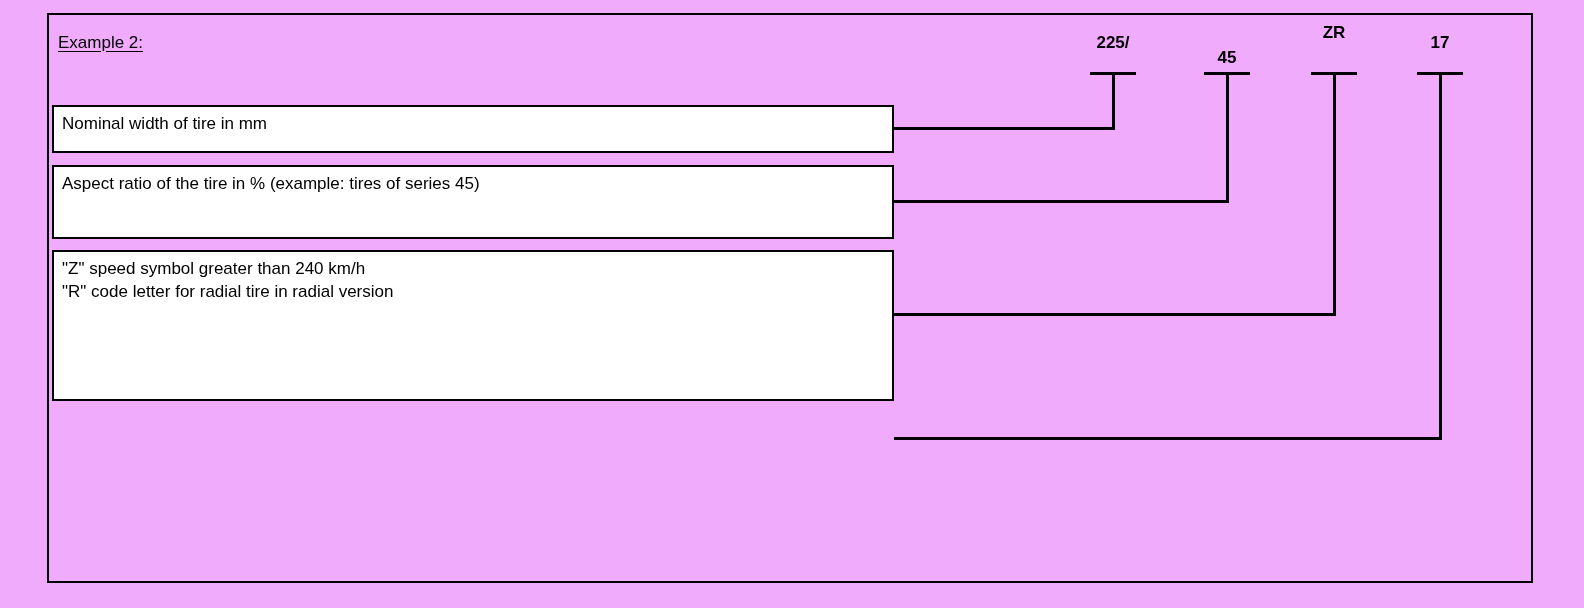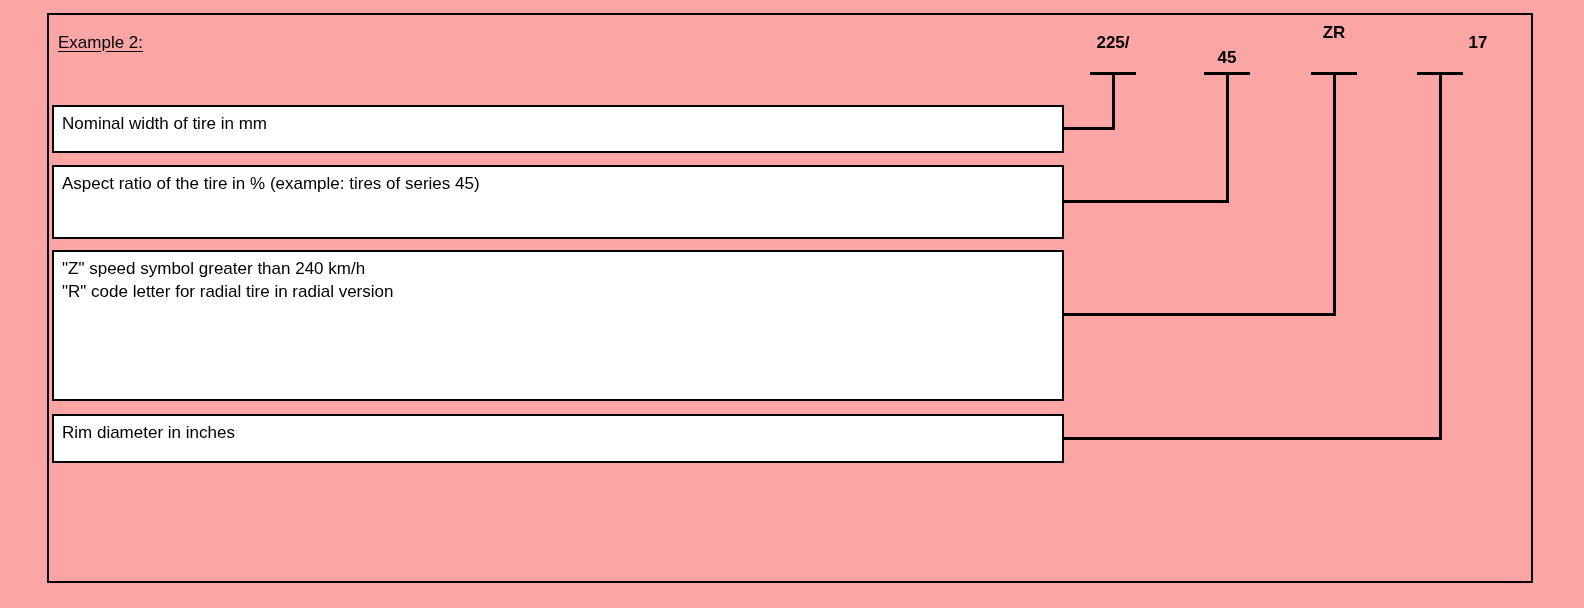--- a/index.html
+++ b/index.html
@@ -8,21 +8,21 @@
     background: #ffffff;
   }
   body {
     font-family: "Liberation Sans", sans-serif;
     color: #000000;
   }
   #page {
     position: relative;
     width: 1584px;
     height: 608px;
-    background: #fca5a5;
+    background: #f0abfc;
     overflow: hidden;
   }
   
   #outer-frame {
     position: absolute;
     left: 47px;
     top: 13px;
     width: 1486px;
     height: 570px;
     border: 2px solid #000000;
@@ -36,21 +36,21 @@
     font-size: 17px;
     line-height: 20px;
     text-decoration: underline;
     text-underline-offset: 3px;
     white-space: nowrap;
   }
   
   .desc-box {
     position: absolute;
     left: 52px;
-    width: 1012px;
+    width: 842px;
     border: 2px solid #000000;
     box-sizing: border-box;
     background: #ffffff;
   }
   .desc-text {
     position: absolute;
     left: 8px;
     top: 5px;
     font-size: 17px;
     line-height: 23px;
@@ -94,21 +94,21 @@
 
 <div id="page">
 
   <div id="outer-frame"></div>
 
   <div id="example-title">Example 2:</div>
 
   <div class="code-label" style="left:1113px; top:33px;">225/</div>
   <div class="code-label" style="left:1227px; top:33px;margin-top:15px;">45</div>
   <div class="code-label" style="left:1334px; top:23px;">ZR</div>
-  <div class="code-label" style="left:1478px; top:33px;">17</div>
+  <div class="code-label" style="left:1440px; top:33px;">17</div>
 
   <div class="cap" style="left:1113px; top:72px; width:46px;"></div>
   <div class="cap" style="left:1227px; top:72px; width:46px;"></div>
   <div class="cap" style="left:1334px; top:72px; width:46px;"></div>
   <div class="cap" style="left:1440px; top:72px; width:46px;"></div>
 
   <div class="line-v" style="left:1112px; top:72px;  height:58px;"></div>
   <div class="line-h" style="left:894px;  top:127px; width:221px;"></div>
 
   <div class="line-v" style="left:1226px; top:72px;  height:131px;"></div>
@@ -126,17 +126,14 @@
 
   <div class="desc-box" id="box-2">
     <div class="desc-text">Aspect ratio of the tire in % (example: tires of series 45)</div>
   </div>
 
   <div class="desc-box" id="box-3">
     <div class="desc-text">"Z" speed symbol greater than 240 km/h
 "R" code letter for radial tire in radial version</div>
   </div>
 
-  <div class="desc-box" id="box-4">
-    <div class="desc-text">Rim diameter in inches</div>
-  </div>
 
 </div>
 
 </body></html>

